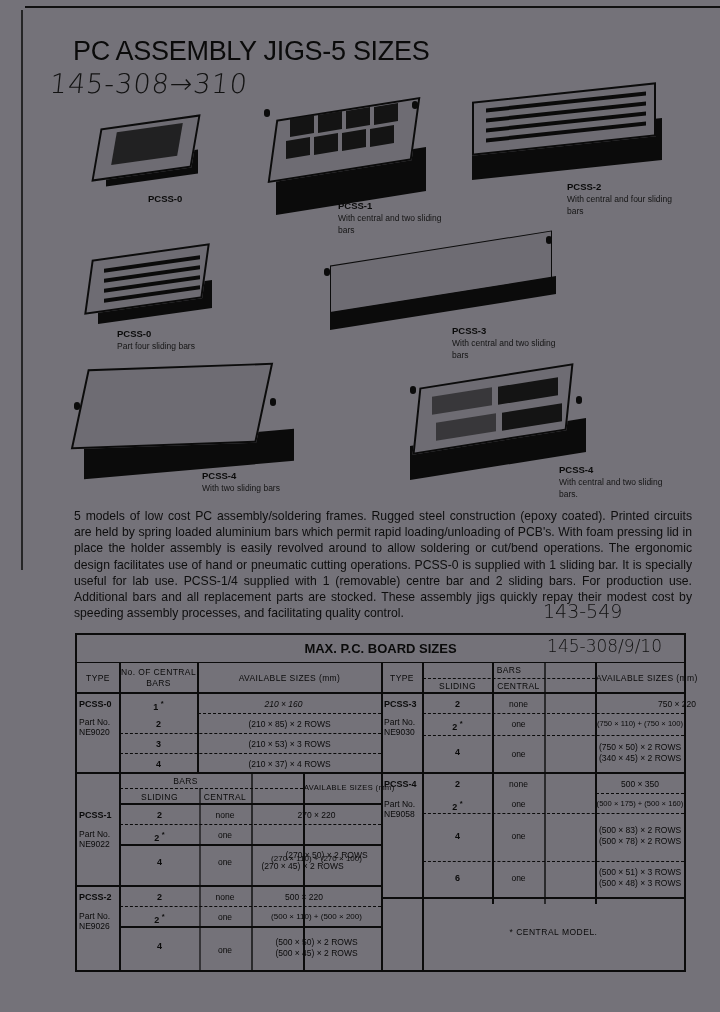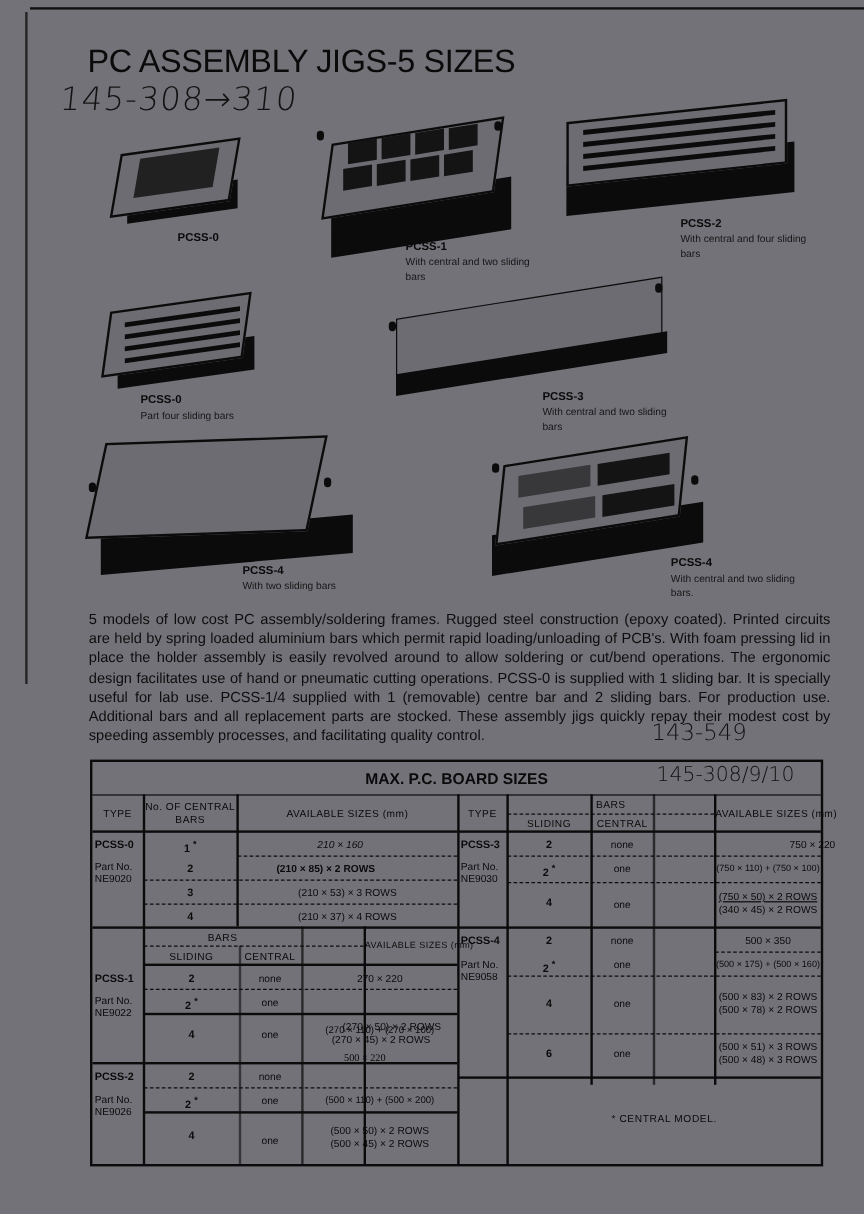--- a/index.html
+++ b/index.html
@@ -174,21 +174,21 @@
   <div class="t th" style="left:519px;width:88px;top:38px;">AVAILABLE SIZES (mm)</div>
   <div class="hl" style="left:305px;top:57px;width:302px;"></div>
 
   <div class="t tb tl" style="left:2px;top:64px;">PCSS-0</div>
   <div class="t tl" style="left:2px;top:82px;">Part No.</div>
   <div class="t tl" style="left:2px;top:92px;">NE9020</div>
   <div class="t tb" style="left:43px;width:77px;top:64px;"><span>1</span> <sup>*</sup></div>
   <div class="t" style="left:133px;width:147px;top:64px;font-style:italic;">210 × 160</div>
   <div class="hd" style="left:121px;top:78px;width:183px;"></div>
   <div class="t tb" style="left:43px;width:77px;top:84px;">2</div>
-  <div class="t" style="left:103px;width:183px;top:84px;font-weight:bold;">(210 × 85) × 2 ROWS</div>
+  <div class="t" style="left:121px;width:183px;top:84px;">(210 × 85) × 2 ROWS</div>
   <div class="hd" style="left:43px;top:98px;width:261px;"></div>
   <div class="t tb" style="left:43px;width:77px;top:104px;">3</div>
   <div class="t" style="left:121px;width:183px;top:104px;">(210 × 53) × 3 ROWS</div>
   <div class="hd" style="left:43px;top:118px;width:261px;"></div>
   <div class="t tb" style="left:43px;width:77px;top:124px;">4</div>
   <div class="t" style="left:121px;width:183px;top:124px;">(210 × 37) × 4 ROWS</div>
   <div class="hl" style="left:0;top:137px;width:304px;"></div>
 
   <div class="t th" style="left:43px;width:131px;top:141px;">BARS</div>
   <div class="hd" style="left:43px;top:153px;width:183px;"></div>
@@ -205,29 +205,29 @@
   <div class="t" style="left:122px;width:52px;top:175px;">none</div>
   <div class="t" style="left:175px;width:129px;top:175px;">270 × 220</div>
   <div class="hd" style="left:43px;top:189px;width:261px;"></div>
   <div class="t tb" style="left:43px;width:79px;top:195px;"><span>2</span> <sup>*</sup></div>
   <div class="t" style="left:122px;width:52px;top:195px;">one</div>
   <div class="t" style="left:175px;width:129px;top:195px;font-size:8px;margin-top:24px;">(270 × 110) + (270 × 100)</div>
   <div class="hl" style="left:43px;top:209px;width:261px;"></div>
   <div class="t tb" style="left:43px;width:79px;top:222px;">4</div>
   <div class="t" style="left:122px;width:52px;top:222px;">one</div>
   <div class="t" style="left:175px;width:149px;top:215px;">(270 × 50) × 2 ROWS</div>
-  <div class="t" style="left:175px;width:131px;top:226px;">(270 × 45) × 2 ROWS</div>
+  <div class="t" style="left:160px;width:131px;top:226px;">(270 × 45) × 2 ROWS</div>
   <div class="hl" style="left:0;top:250px;width:304px;"></div>
 
   <div class="t tb tl" style="left:2px;top:257px;">PCSS-2</div>
   <div class="t tl" style="left:2px;top:276px;">Part No.</div>
   <div class="t tl" style="left:2px;top:286px;">NE9026</div>
   <div class="t tb" style="left:43px;width:79px;top:257px;">2</div>
   <div class="t" style="left:122px;width:52px;top:257px;">none</div>
-  <div class="t" style="left:175px;width:104px;top:241px;font-family:Liberation Serif, serif;">500 × 220</div>
+  <div class="t" style="left:175px;width:104px;top:257px;">500 × 220</div>
   <div class="hd" style="left:43px;top:271px;width:261px;"></div>
   <div class="t tb" style="left:43px;width:79px;top:277px;"><span>2</span> <sup>*</sup></div>
   <div class="t" style="left:122px;width:52px;top:277px;">one</div>
   <div class="t" style="left:175px;width:129px;top:277px;font-size:8px;">(500 × 110) + (500 × 200)</div>
   <div class="hl" style="left:43px;top:291px;width:261px;"></div>
   <div class="t tb" style="left:43px;width:79px;top:306px;">4</div>
   <div class="t" style="left:122px;width:52px;top:310px;">one</div>
   <div class="t" style="left:175px;width:129px;top:302px;">(500 × 50) × 2 ROWS</div>
   <div class="t" style="left:175px;width:129px;top:313px;">(500 × 45) × 2 ROWS</div>
 
@@ -237,21 +237,21 @@
   <div class="t tb" style="left:346px;width:69px;top:64px;">2</div>
   <div class="t" style="left:416px;width:51px;top:64px;">none</div>
   <div class="t" style="left:519px;width:88px;top:64px;margin-left:37px;">750 × 220</div>
   <div class="hd" style="left:346px;top:78px;width:261px;"></div>
   <div class="t tb" style="left:346px;width:69px;top:84px;"><span>2</span> <sup>*</sup></div>
   <div class="t" style="left:416px;width:51px;top:84px;">one</div>
   <div class="t" style="left:519px;width:88px;top:84px;font-size:7.6px;">(750 × 110) + (750 × 100)</div>
   <div class="hd" style="left:346px;top:100px;width:261px;"></div>
   <div class="t tb" style="left:346px;width:69px;top:112px;">4</div>
   <div class="t" style="left:416px;width:51px;top:114px;">one</div>
-  <div class="t" style="left:519px;width:88px;top:107px;text-decoration:underline;">(750 × 50) × 2 ROWS</div>
+  <div class="t" style="left:519px;width:88px;top:107px;">(750 × 50) × 2 ROWS</div>
   <div class="t" style="left:519px;width:88px;top:118px;">(340 × 45) × 2 ROWS</div>
   <div class="hl" style="left:305px;top:137px;width:302px;"></div>
 
   <div class="t tb tl" style="left:307px;top:144px;">PCSS-4</div>
   <div class="t tl" style="left:307px;top:164px;">Part No.</div>
   <div class="t tl" style="left:307px;top:174px;">NE9058</div>
   <div class="t tb" style="left:346px;width:69px;top:144px;">2</div>
   <div class="t" style="left:416px;width:51px;top:144px;">none</div>
   <div class="t" style="left:519px;width:88px;top:144px;">500 × 350</div>
   <div class="hd" style="left:519px;top:158px;width:88px;"></div>

